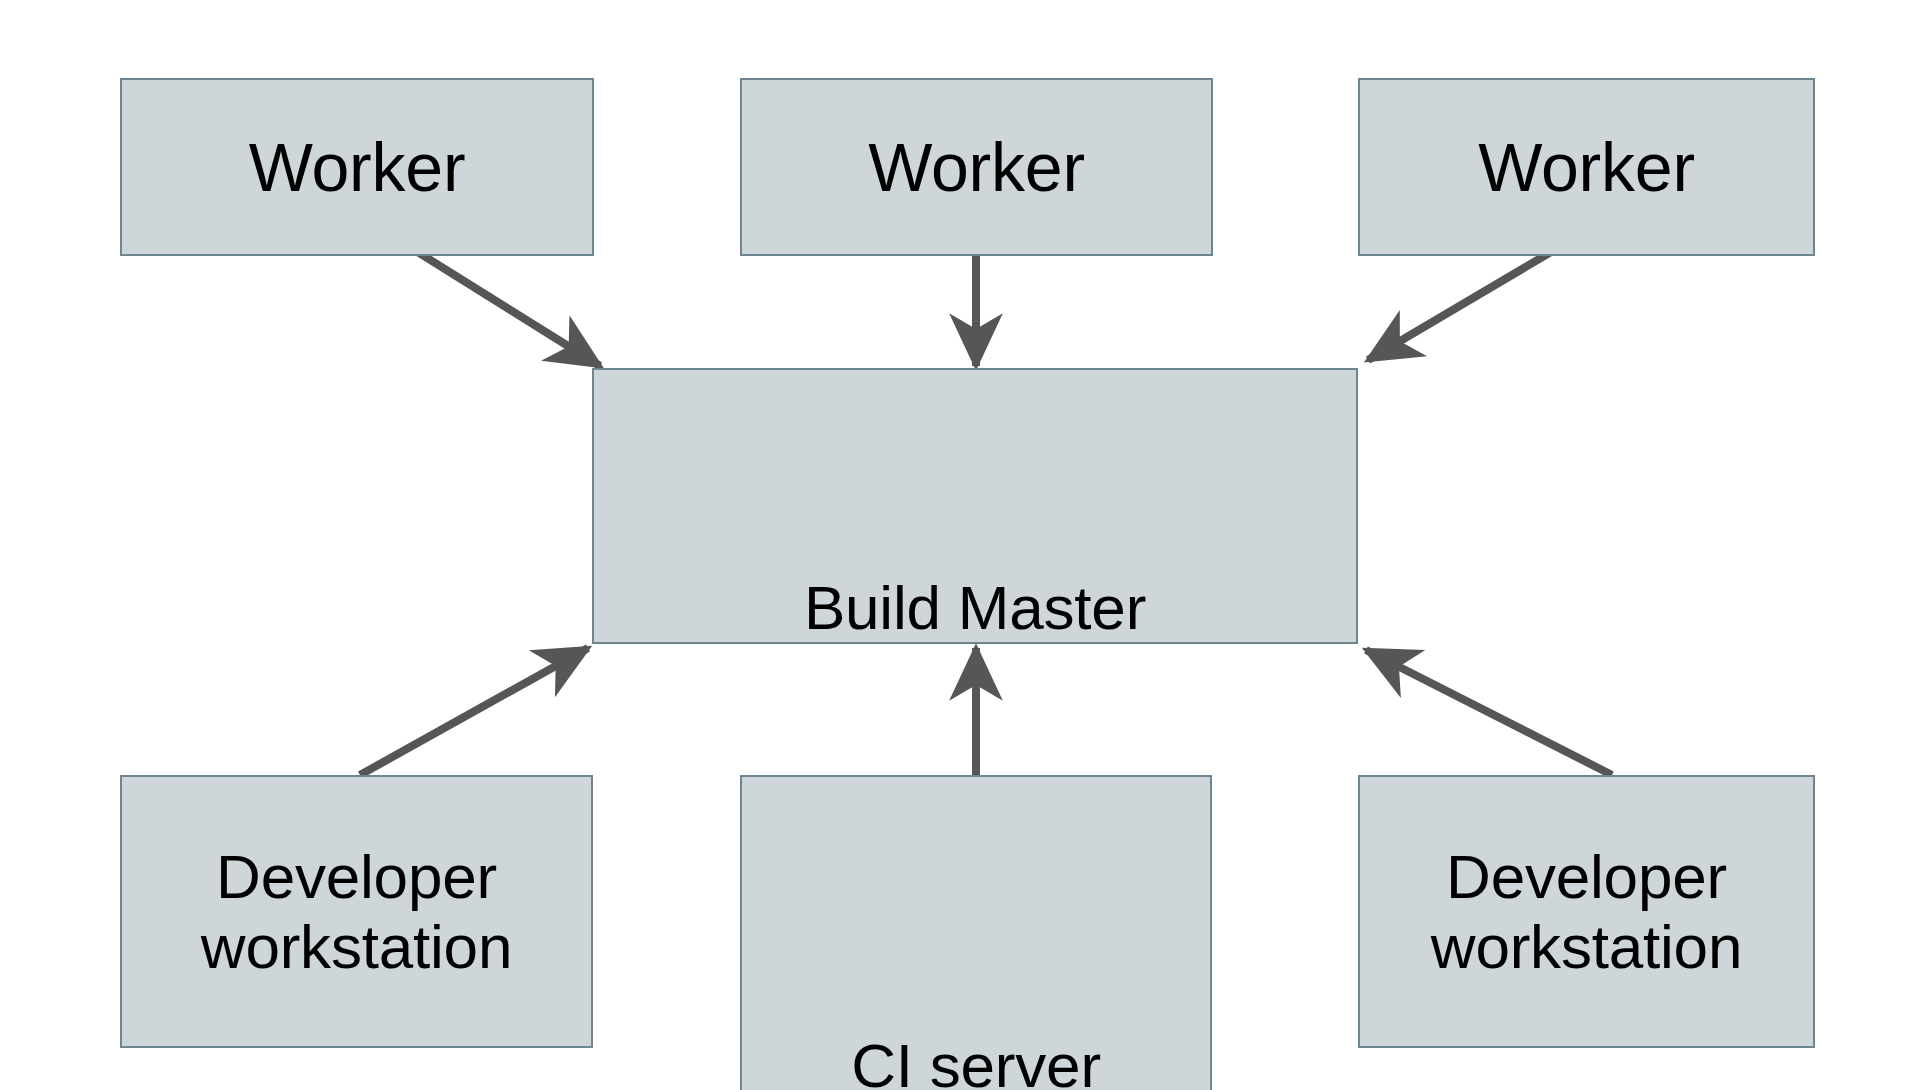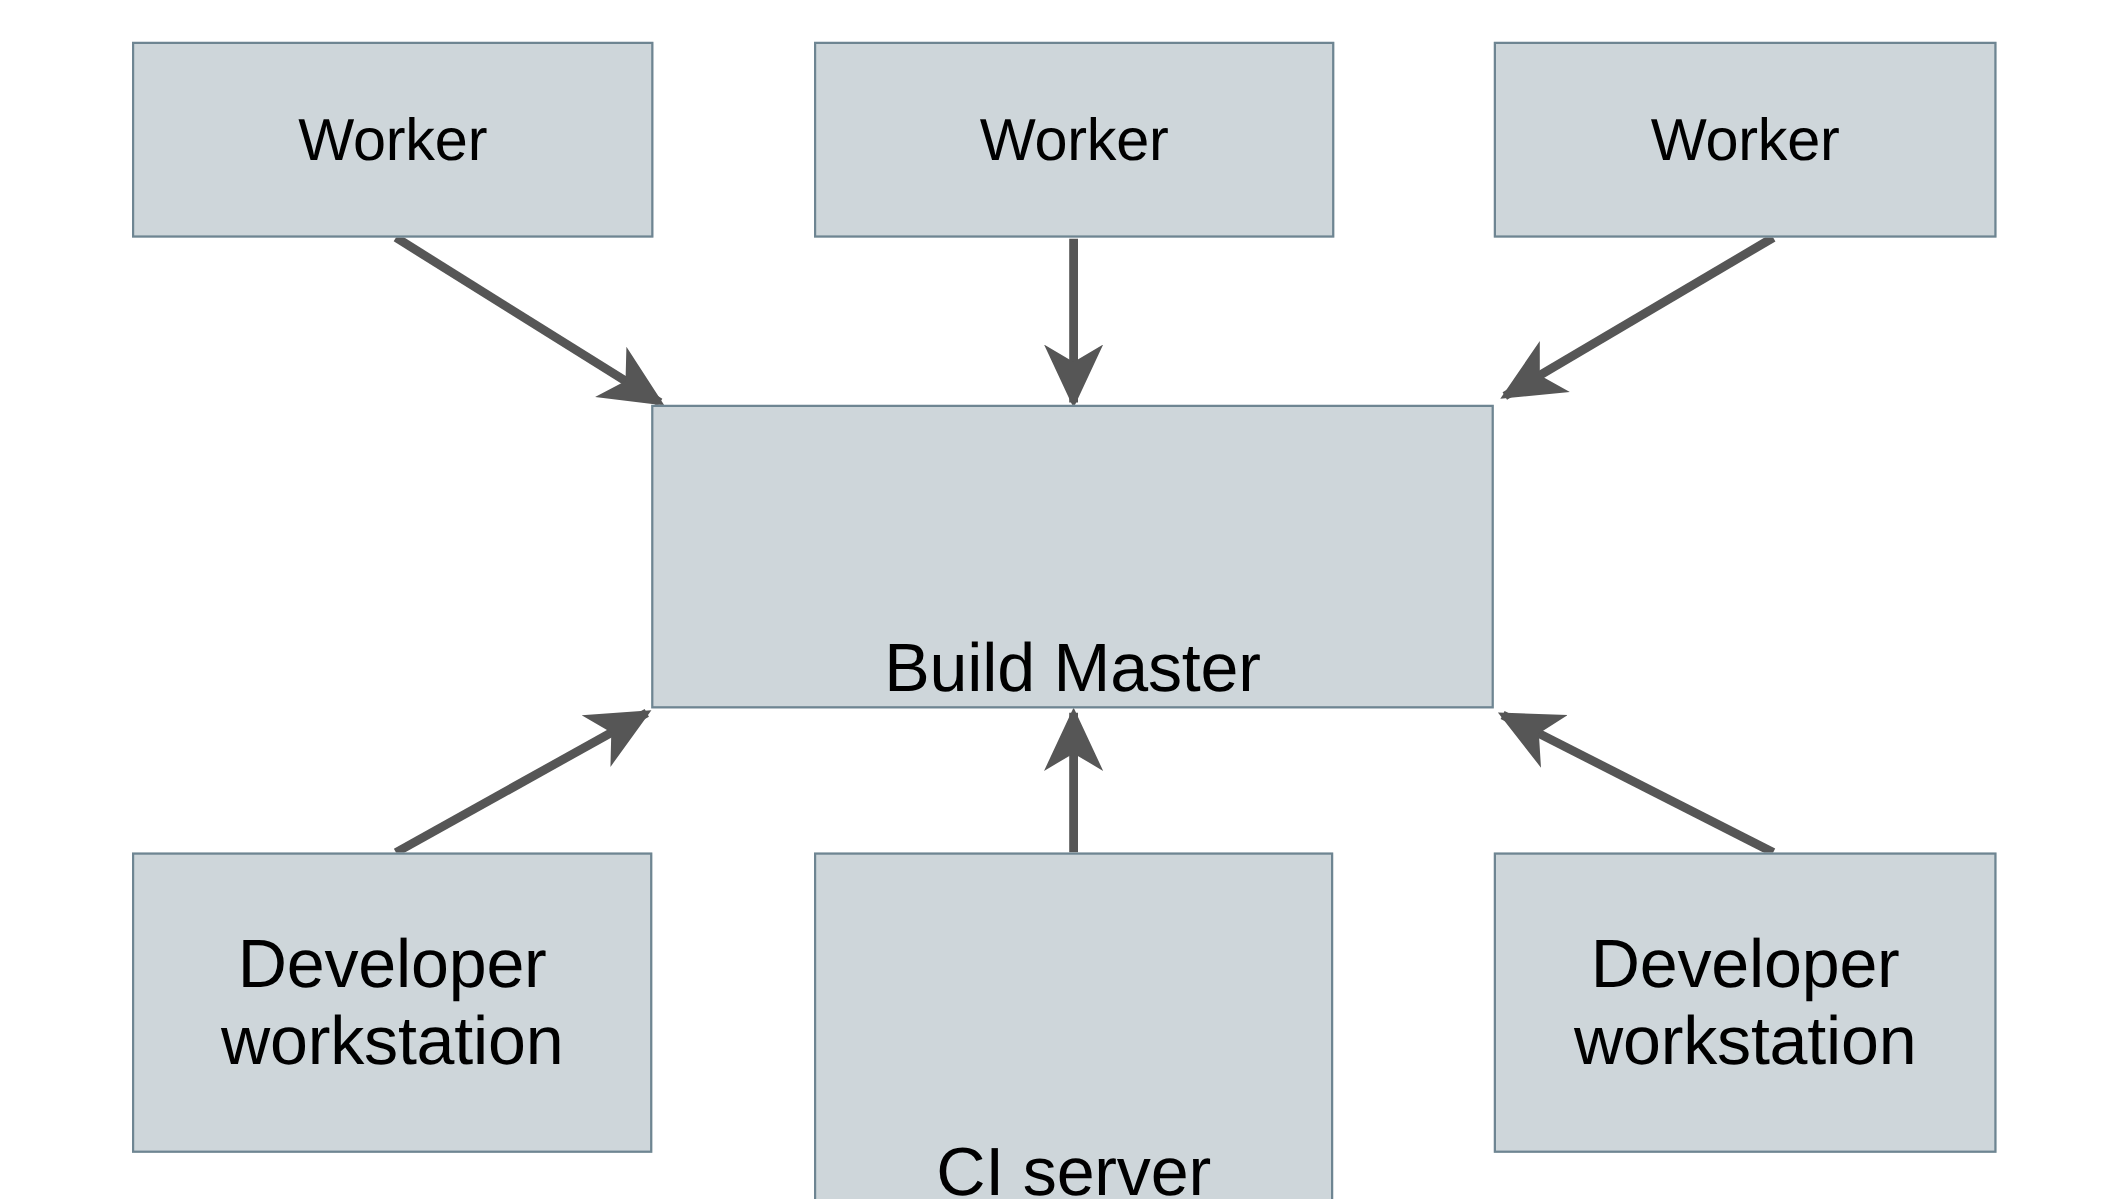--- a/index.html
+++ b/index.html
@@ -38,21 +38,21 @@
     color: #000000;
     line-height: 1.12;
     white-space: pre-line;
     letter-spacing: -0.2px;
   }
   .node-label {
     display: block;
     width: 100%;
     white-space: pre-line;
   }
-  .size-lg { font-size: 54px; }
+  .size-lg { font-size: 68px; margin-top: 40px; }
   .size-md { font-size: 62px; }
 </style>
 </head>
 <body>
 
 <div id="diagram-canvas" style="width: 1910px; height: 1090px; background: rgb(255, 255, 255);">
 
   <svg id="arrow-layer" viewBox="0 0 1910 1090" width="1910" height="1090" xmlns="http://www.w3.org/2000/svg">
     <defs>
       <marker id="barb-arrow" viewBox="0 0 12 12" refX="11" refY="6" markerWidth="7.2" markerHeight="7.2" orient="auto-start-reverse" markerUnits="strokeWidth">

